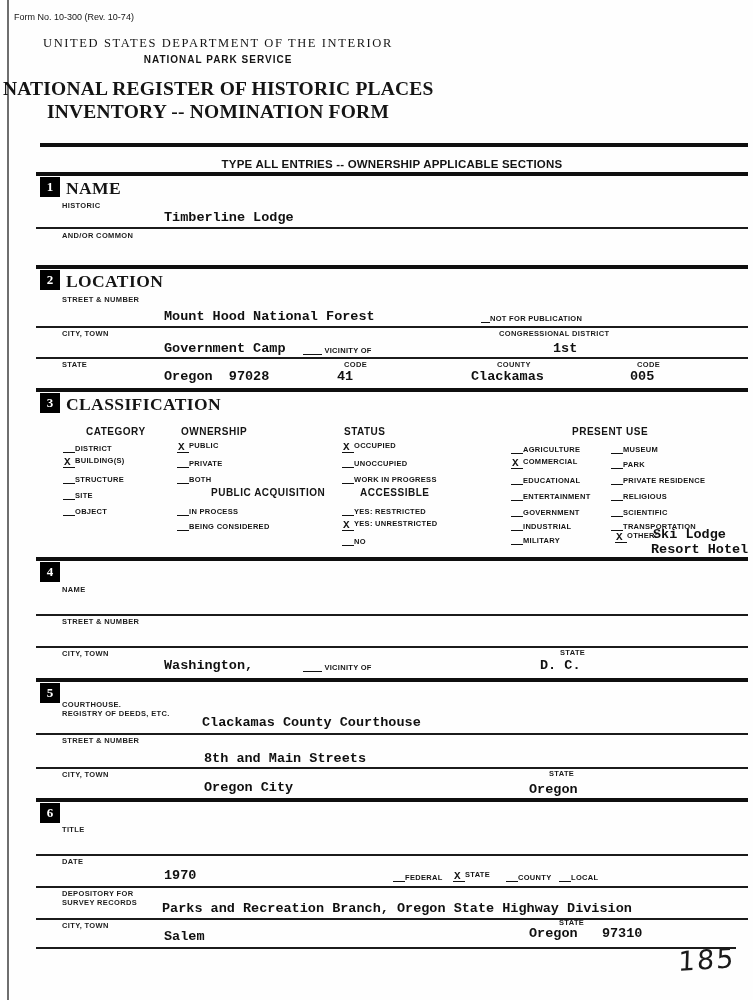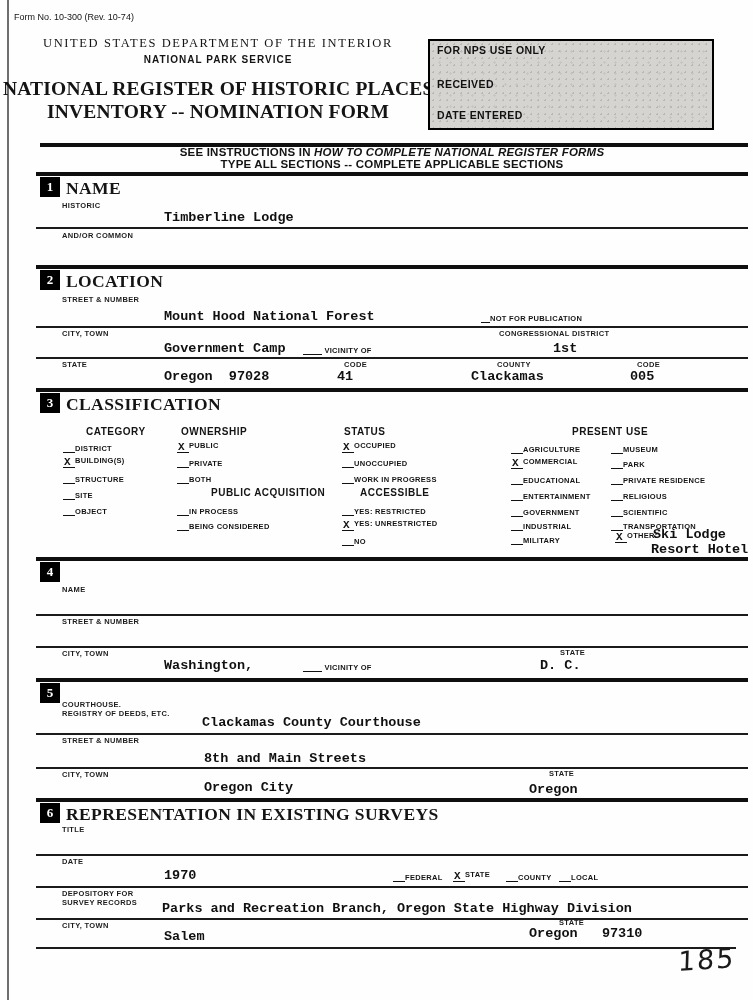--- a/index.html
+++ b/index.html
@@ -42,29 +42,23 @@
 
 <div class="page">
   <div class="scan-edge"></div>
 
   <div class="formno">Form No. 10-300 (Rev. 10-74)</div>
   <div class="hdrc dept" style="top:36px">UNITED STATES DEPARTMENT OF THE INTERIOR</div>
   <div class="hdrc agency" style="top:54px">NATIONAL PARK SERVICE</div>
   <div class="hdrc bigtitle" style="top:79px">NATIONAL REGISTER OF HISTORIC PLACES</div>
   <div class="hdrc bigtitle" style="top:102px">INVENTORY -- NOMINATION FORM</div>
 
-  <div class="npsbox">
-    <div class="npslbl" style="top:3px">FOR NPS USE ONLY</div>
-    <div class="npslbl" style="top:37px">RECEIVED</div>
-    <div class="npslbl" style="top:68px">DATE ENTERED</div>
-  </div>
 
   <div class="divider" style="top:143px;left:40px;width:708px"></div>
-  <div class="instr" style="top:147px"><span>SEE INSTRUCTIONS IN </span><em>HOW TO COMPLETE NATIONAL REGISTER FORMS</em></div>
-  <div class="instr" style="top:159px">TYPE ALL SECTIONS -- COMPLETE APPLICABLE SECTIONS</div>
+  <div class="instr" style="top:159px">TYPE ALL ENTRIES -- OWNERSHIP APPLICABLE SECTIONS</div>
   <div class="divider" style="top:172px"></div>
 
   <div class="secnum" style="left:40px;top:177px">1</div>
   <div class="sechead" style="left:66px;top:180px">NAME</div>
   <div class="lbl" style="left:62px;top:201px">HISTORIC</div>
   <div class="typed" style="left:164px;top:210px">Timberline Lodge</div>
   <div class="hline" style="top:227px"></div>
   <div class="lbl" style="left:62px;top:231px">AND/OR COMMON</div>
   <div class="typed" style="left:164px;top:240px"></div>
 
@@ -160,21 +154,20 @@
   <div class="lbl" style="left:62px;top:736px">STREET &amp; NUMBER</div>
   <div class="typed" style="left:204px;top:751px">8th and Main Streets</div>
   <div class="hline" style="top:767px"></div>
   <div class="lbl" style="left:62px;top:770px">CITY, TOWN</div>
   <div class="lbl" style="left:549px;top:769px">STATE</div>
   <div class="typed" style="left:204px;top:780px">Oregon City</div>
   <div class="typed" style="left:529px;top:782px">Oregon</div>
 
   <div class="divider" style="top:798px"></div>
   <div class="secnum" style="left:40px;top:803px">6</div>
-  <div class="sechead" style="left:66px;top:806px">REPRESENTATION IN EXISTING SURVEYS</div>
   <div class="lbl" style="left:62px;top:825px">TITLE</div>
   <div class="hline" style="top:854px"></div>
   <div class="lbl" style="left:62px;top:857px">DATE</div>
   <div class="typed" style="left:164px;top:868px">1970</div>
   <div class="cb" style="left:393px;top:871px"><span class="bl"></span><span>FEDERAL</span></div>
   <div class="cb" style="left:453px;top:871px"><span class="bl">X</span><span>STATE</span></div>
   <div class="cb" style="left:506px;top:871px"><span class="bl"></span><span>COUNTY</span></div>
   <div class="cb" style="left:559px;top:871px"><span class="bl"></span><span>LOCAL</span></div>
   <div class="hline" style="top:886px"></div>
   <div class="lbl" style="left:62px;top:889px">DEPOSITORY FOR</div>

